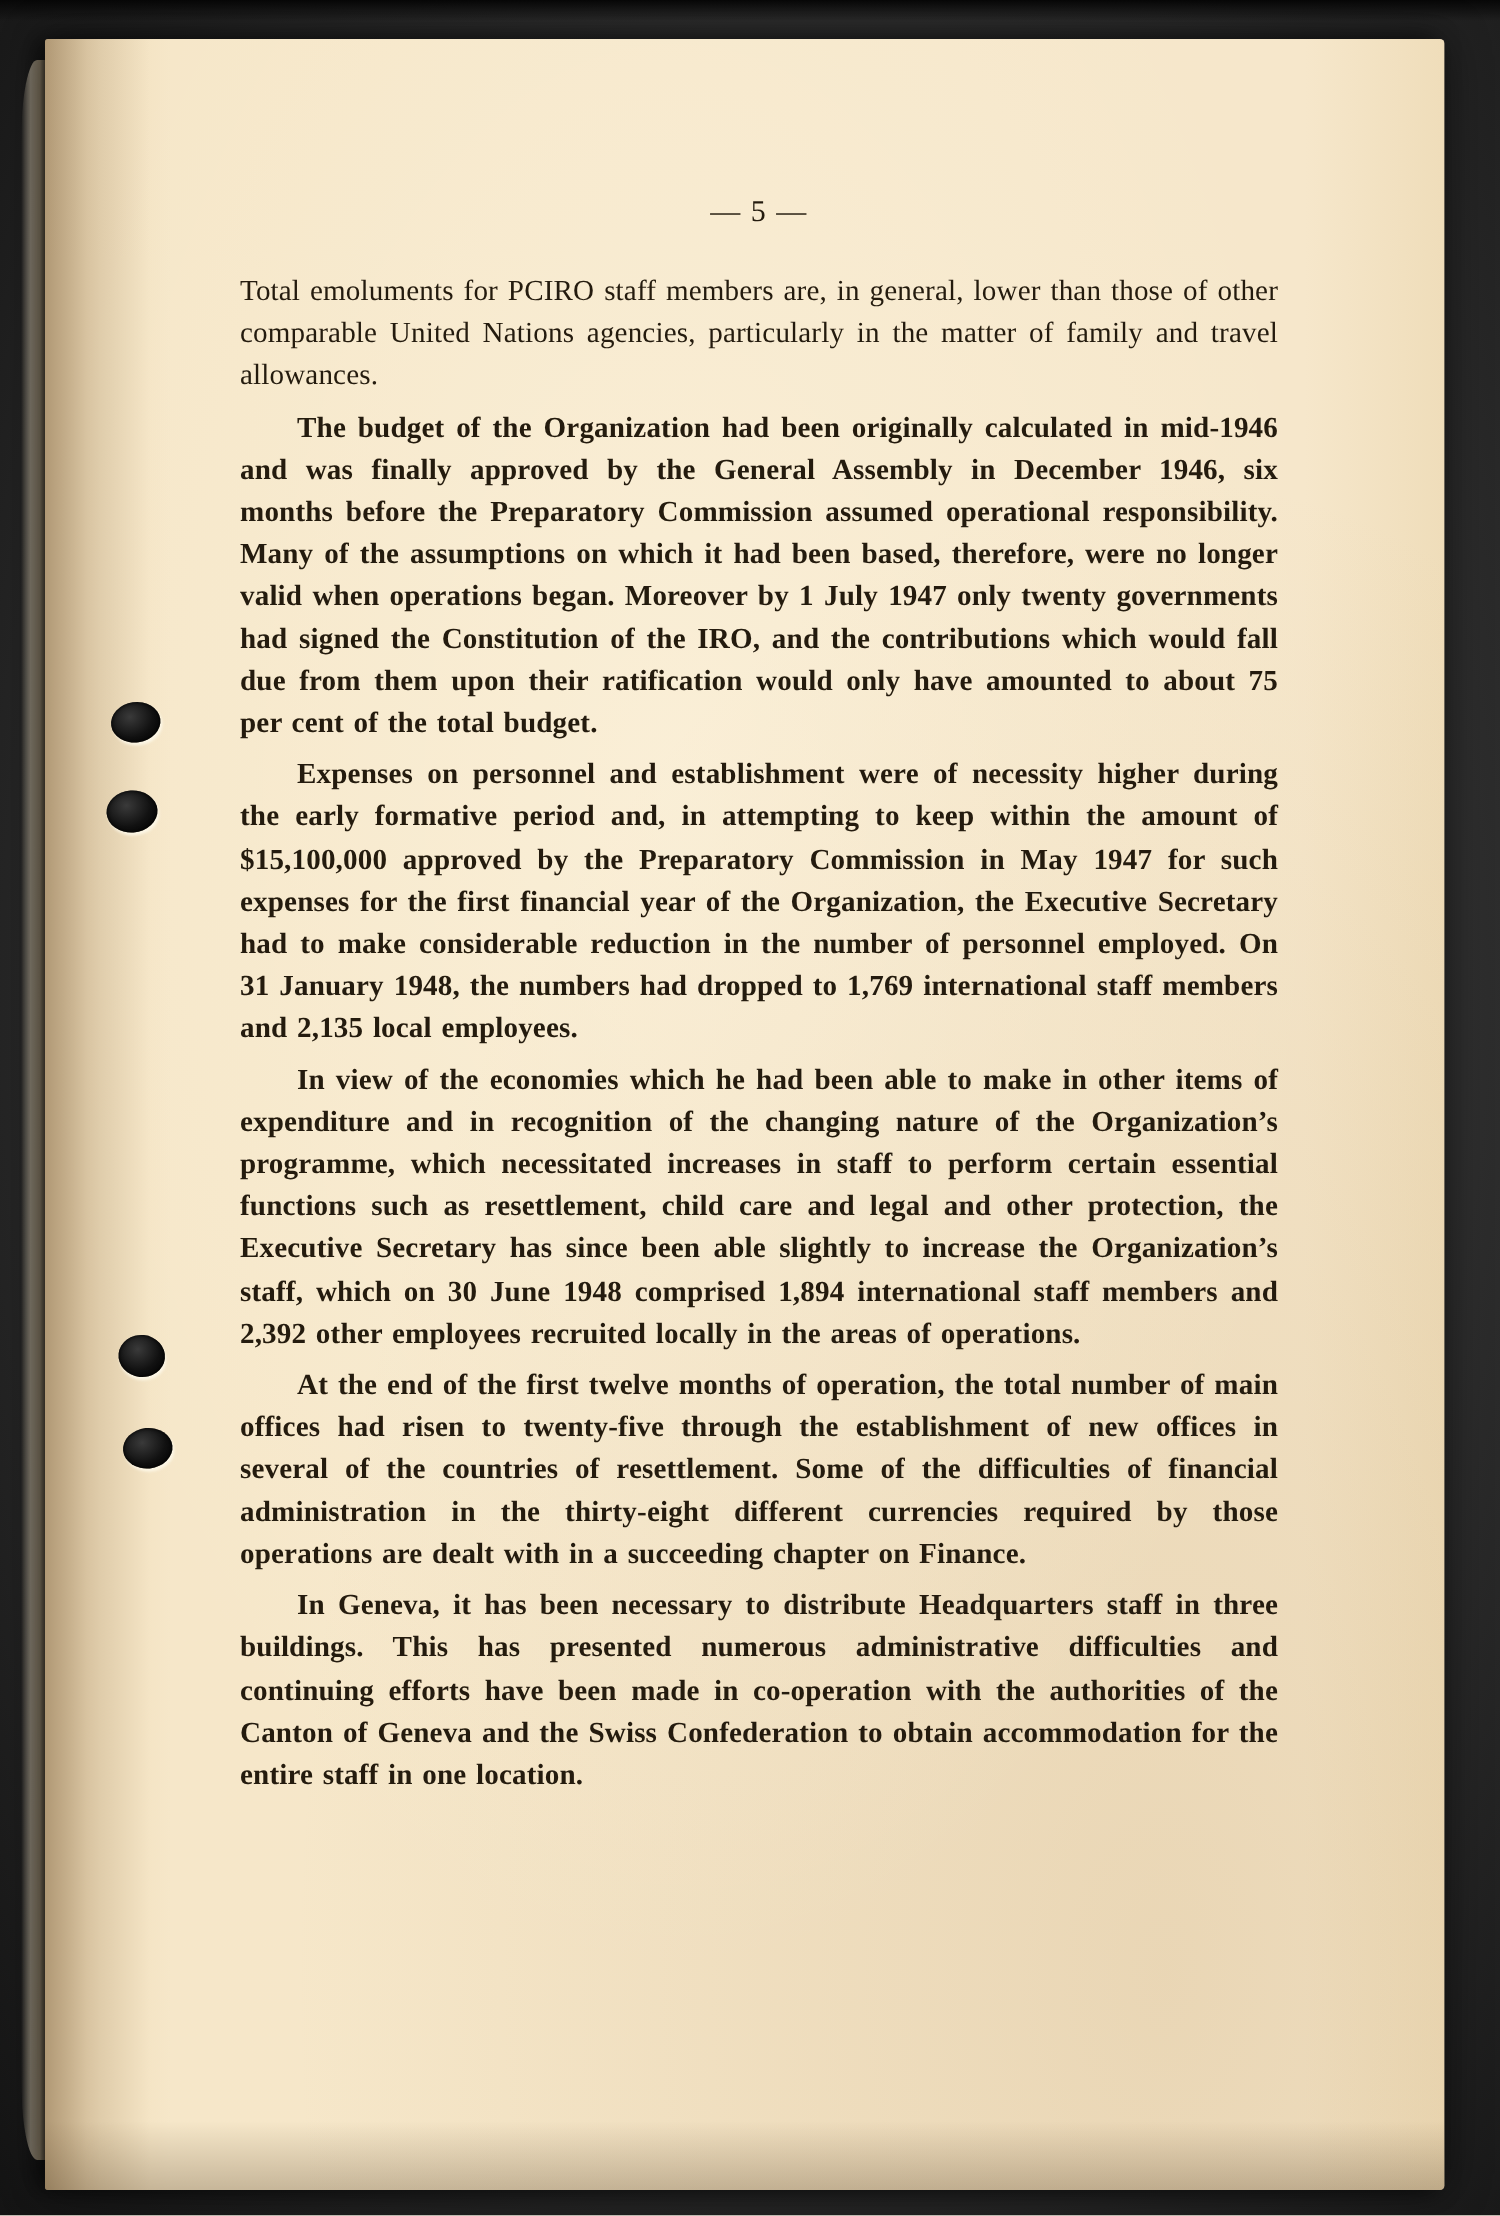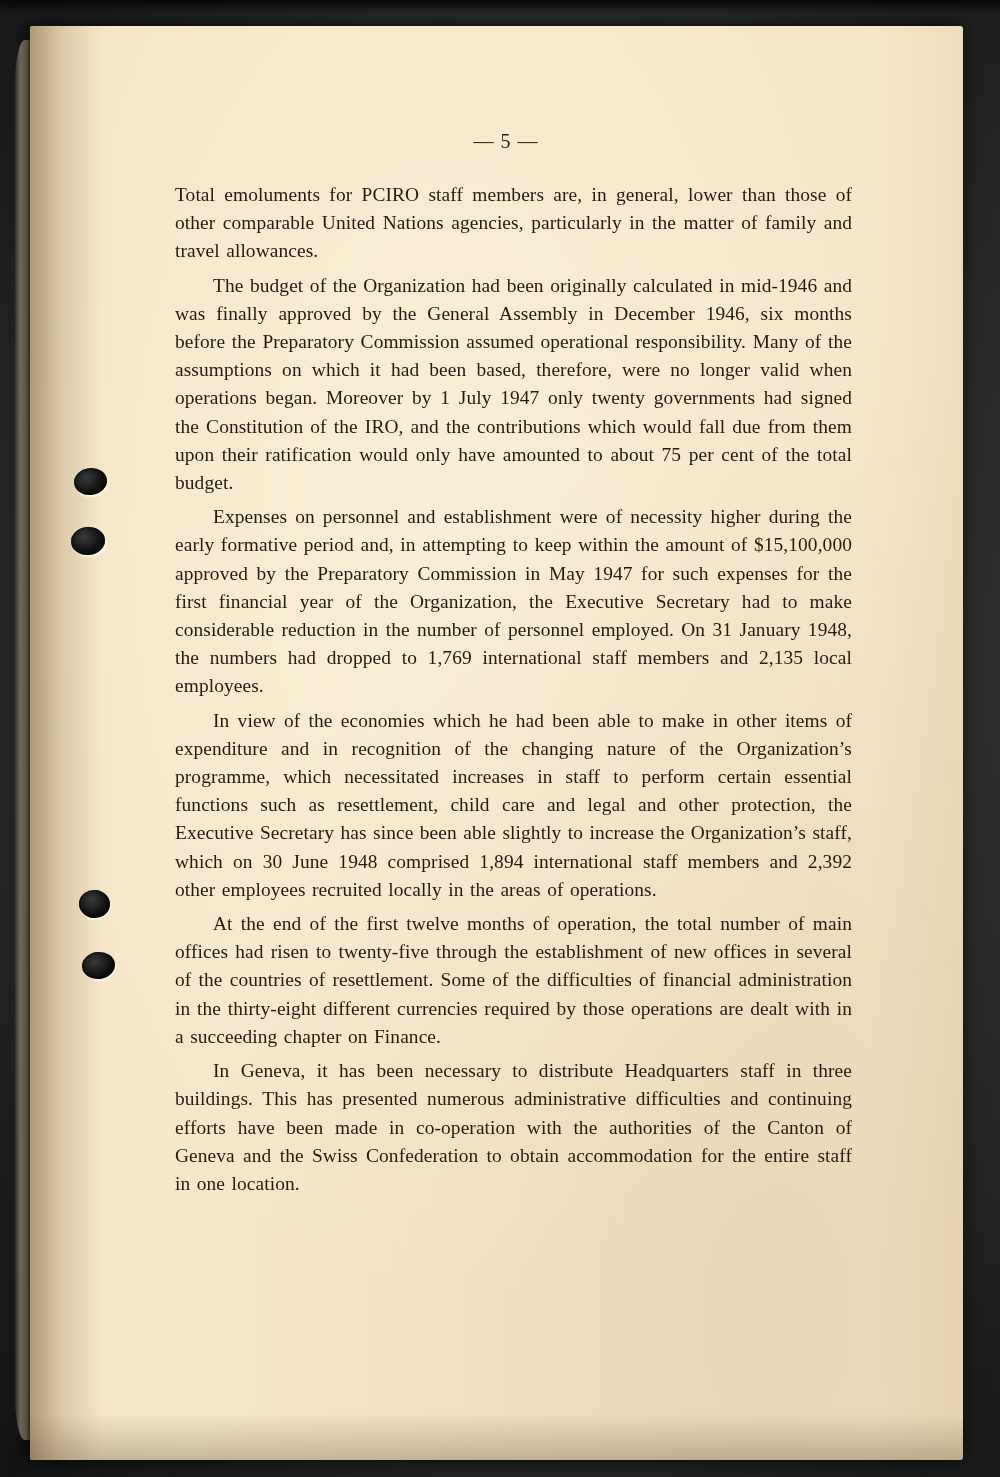--- a/index.html
+++ b/index.html
@@ -99,29 +99,30 @@
     width: 692px;
     color: #241b0e;
   }
   .page-number {
     text-align: center;
     font-size: 20px;
     letter-spacing: 1px;
     margin: 0 0 28px 0;
   }
   .para {
-    margin: 0 0 6px 15px;
+    margin: 0 0 6px 0;
     font-size: 19.4px;
     line-height: 28.2px;
     text-align: justify;
     letter-spacing: 0.1px;
     word-spacing: 1.5px;
   }
   .para.indent {
     text-indent: 38px;
+    font-weight: bold;
   }
 </style>
 </head>
 <body>
 
 <div class="scene">
 
   <div class="page-edge-strip"></div>
 
   <div class="paper">

